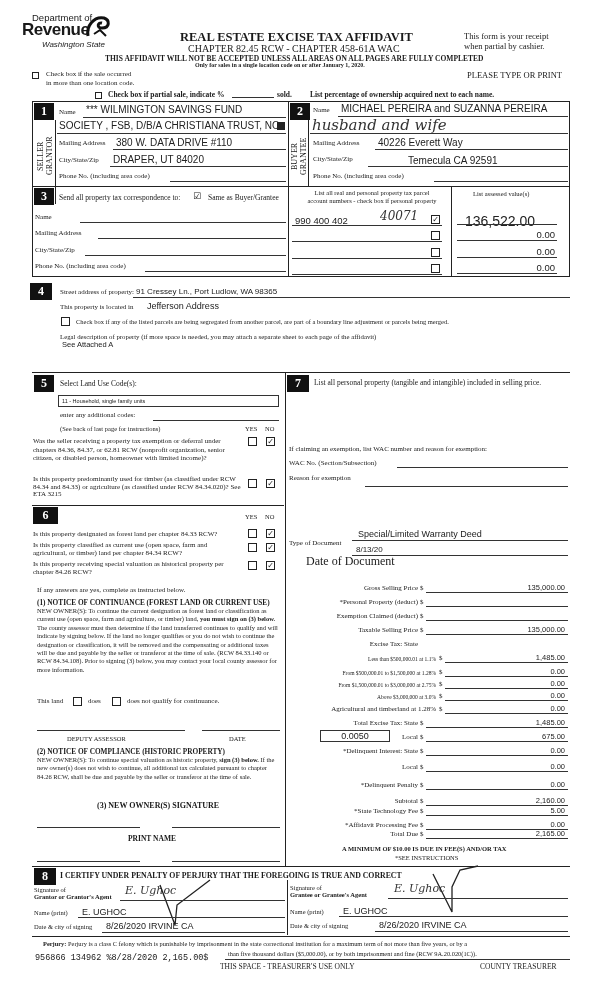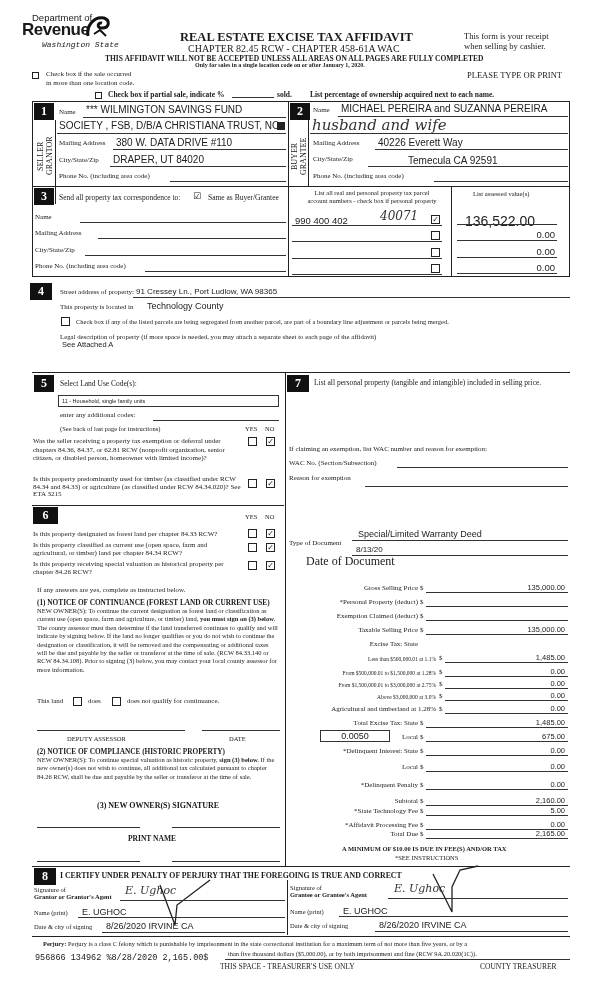--- a/index.html
+++ b/index.html
@@ -21,33 +21,33 @@
   .right { text-align: right; }
   .small { font-size: 6.5px; }
   .tiny { font-size: 5.5px; }
 </style>
 </head>
 <body>
 
 <div class="abs" style="left:22px;top:12px;width:110px;height:40px;">
   <div class="abs sans" style="left:10px;top:0;font-size:9.5px;">Department of</div>
   <div class="abs sans bold" style="left:0;top:8px;font-size:17px;letter-spacing:-0.5px;">Revenue</div>
-  <div class="abs sans" style="left:20px;top:28px;font-size:8px;font-style:italic;font-family:Liberation Mono, monospace;">Washington State</div>
+  <div class="abs sans" style="left:20px;top:28px;font-size:8px;font-style:italic;">Washington State</div>
   <svg class="abs" style="left:62px;top:2px;" width="28" height="26" viewBox="0 0 28 26">
     <path d="M4 22 C2 12, 10 2, 20 4 C26 6, 26 14, 18 14 C12 14, 14 8, 18 9" fill="none" stroke="#111" stroke-width="3"></path>
     <path d="M10 20 L16 16 L22 22" fill="none" stroke="#111" stroke-width="2"></path>
   </svg>
 </div>
 
 <div class="abs bold" style="left:180px;top:30px;font-size:12.5px;">REAL ESTATE EXCISE TAX AFFIDAVIT</div>
 <div class="abs" style="left:188px;top:43px;font-size:10px;">CHAPTER 82.45 RCW - CHAPTER 458-61A WAC</div>
 <div class="abs bold" style="left:105px;top:54px;font-size:7.5px;">THIS AFFIDAVIT WILL NOT BE ACCEPTED UNLESS ALL AREAS ON ALL PAGES ARE FULLY COMPLETED</div>
 <div class="abs bold" style="left:195px;top:62px;font-size:6px;">Only for sales in a single location code on or after January 1, 2020.</div>
 <div class="abs" style="left:464px;top:31px;font-size:8.5px;">This form is your receipt</div>
-<div class="abs" style="left:464px;top:41px;font-size:8.5px;">when selling by cashier.</div>
+<div class="abs" style="left:464px;top:41px;font-size:8.5px;">when partial by cashier.</div>
 <div class="abs" style="left:467px;top:70px;font-size:8.5px;">PLEASE TYPE OR PRINT</div>
 
 <div class="cb sm" style="left:32px;top:72px;"></div>
 <div class="abs" style="left:46px;top:70px;font-size:7px;">Check box if the sale occurred</div>
 <div class="abs" style="left:46px;top:79px;font-size:7px;">in more than one location code.</div>
 
 <div class="cb sm" style="left:95px;top:92px;"></div>
 <div class="abs bold" style="left:108px;top:90px;font-size:7.5px;">Check box if partial sale, indicate %</div>
 <div class="line" style="left:232px;top:97px;width:42px;"></div>
 <div class="abs bold" style="left:277px;top:90px;font-size:7.5px;">sold.</div>
@@ -146,21 +146,21 @@
   <div class="line" style="left:292px;top:274px;width:150px;"></div>
   <div class="abs fill right" style="left:460px;top:262px;width:95px;font-size:9.5px;">0.00</div>
   <div class="line" style="left:457px;top:273px;width:100px;"></div>
 </div>
 
 <div class="badge" style="left:30px;top:283px;width:22px;">4</div>
 <div class="abs" style="left:60px;top:288px;font-size:7px;">Street address of property:</div>
 <div class="abs fill" style="left:136px;top:287px;font-size:8px;">91 Cressey Ln., Port Ludlow, WA 98365</div>
 <div class="line" style="left:133px;top:297px;width:437px;"></div>
 <div class="abs" style="left:60px;top:303px;font-size:7px;">This property is located in</div>
-<div class="abs fill" style="left:147px;top:301px;font-size:9px;">Technology County</div>
+<div class="abs fill" style="left:147px;top:301px;font-size:9px;">Jefferson Address</div>
 <div class="cb" style="left:61px;top:317px;"></div>
 <div class="abs" style="left:76px;top:318px;font-size:6.5px;">Check box if any of the listed parcels are being segregated from another parcel, are part of a boundary line adjustment or parcels being merged.</div>
 <div class="abs" style="left:60px;top:333px;font-size:6.8px;">Legal description of property (if more space is needed, you may attach a separate sheet to each page of the affidavit)</div>
 <div class="abs fill" style="left:62px;top:340px;font-size:7.5px;">See Attached A</div>
 <div class="hline" style="left:32px;top:372px;width:538px;"></div>
 
 <div class="badge" style="left:34px;top:375px;width:20px;">5</div>
 <div class="abs" style="left:60px;top:379px;font-size:7.5px;">Select Land Use Code(s):</div>
 <div class="abs" style="left:58px;top:395px;width:221px;height:12px;border:1px solid #333;">
   <span class="sans" style="position:absolute;left:3px;top:2px;font-size:5.5px;">11 - Household, single family units</span>

